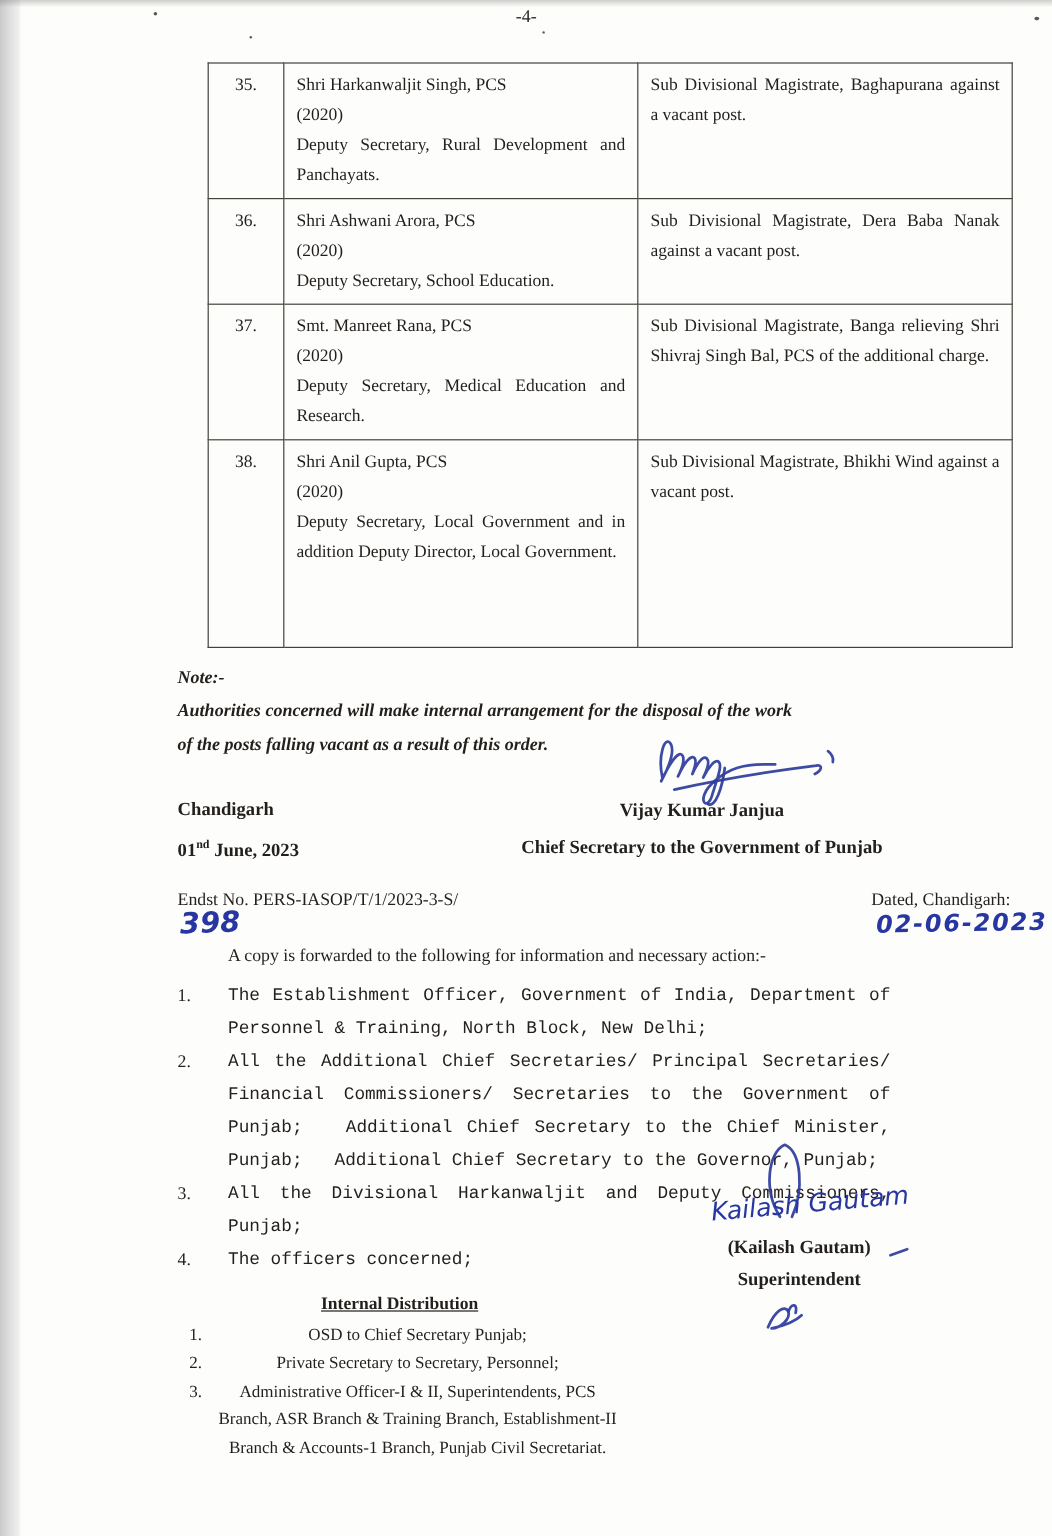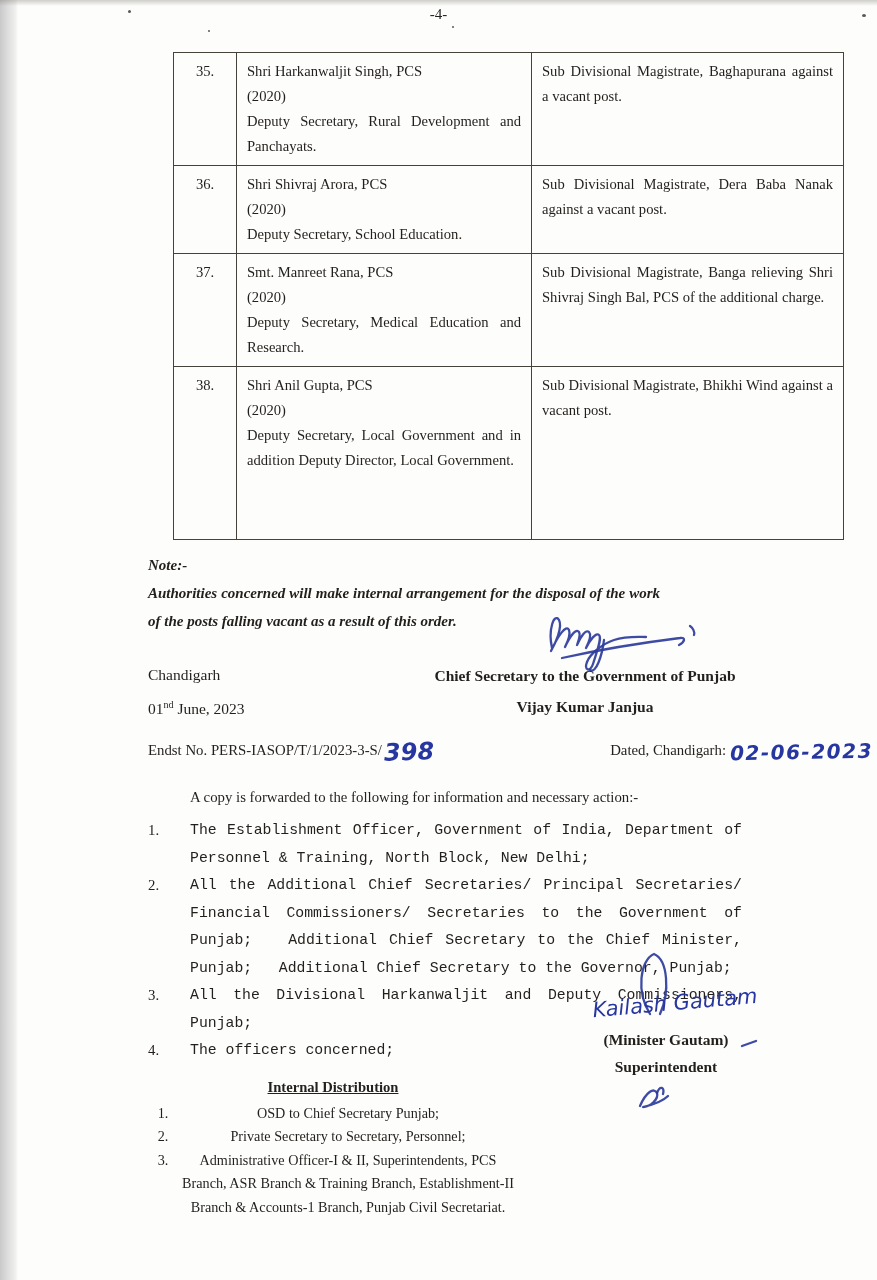--- a/index.html
+++ b/index.html
@@ -28,28 +28,28 @@
   
   .note{position:absolute;top:551px;left:148px;width:600px;display:flex;
     font-weight:bold;font-style:italic;font-size:15px;line-height:28px;flex-direction:column;}
   .note .lbl{width:88px;flex:none;}
   .note .txt{width:512px;text-align:justify;}
   
   .sig{position:absolute;}
   .sig path{fill:none;stroke:#2e3c9c;stroke-width:2.3;stroke-linecap:round;stroke-linejoin:round;opacity:.92;}
   .hand{color:#2736a0;font-family:"DejaVu Sans", sans-serif;font-style:italic;}
   
-  .signoff-left{position:absolute;top:660px;left:148px;font-weight:normal;font-size:15.5px;line-height:30px;}
+  .signoff-left{position:absolute;top:660px;left:148px;font-weight:bold;font-size:15.5px;line-height:30px;}
   .signoff-right{position:absolute;top:660px;left:420px;width:330px;text-align:center;
     font-weight:bold;font-size:15.5px;line-height:31px;}
   sup{font-size:10px;}
   
   .endst{position:absolute;top:742px;left:148px;right:4px;display:flex;justify-content:space-between;
     font-size:14.8px;align-items:flex-start;}
-  .endst .left,.endst .right{display:flex;align-items:flex-start;}
+  .endst .left,.endst .right{display:flex;align-items:flex-start;flex-direction:column;}
   .hand-no{font-size:24px;line-height:20px;transform:rotate(-2deg);margin-left:2px;font-weight:bold;}
   .hand-date{font-size:20px;line-height:20px;letter-spacing:1.5px;margin-left:4px;font-weight:bold;transform:rotate(-1deg);white-space:nowrap;}
   .copyline{position:absolute;top:789px;left:190px;font-size:14.8px;}
   
   .recips{position:absolute;top:817px;left:148px;width:596px;font-size:14.8px;line-height:27.5px;}
   .recips .row{display:flex;}
   .recips .no{width:42px;flex:none;}
   .recips .tx{width:552px;text-align:justify;font-family:Liberation Mono, monospace;}
   
   .hand-name{position:absolute;top:992px;left:570px;width:210px;font-size:21px;line-height:22px;
@@ -86,21 +86,21 @@
         <div>(2020)</div>
         <div class="just">Deputy Secretary, Rural Development and Panchayats.</div>
       </td>
       <td class="posting">
         <div class="just">Sub Divisional Magistrate, Baghapurana against a vacant post.</div>
       </td>
     </tr>
     <tr>
       <td class="sno">36.</td>
       <td class="officer">
-        <div>Shri Shivraj Arora, PCS</div>
+        <div>Shri Ashwani Arora, PCS</div>
         <div>(2020)</div>
         <div class="just">Deputy Secretary, School Education.</div>
       </td>
       <td class="posting">
         <div class="just">Sub Divisional Magistrate, Dera Baba Nanak against a vacant post.</div>
       </td>
     </tr>
     <tr>
       <td class="sno">37.</td>
       <td class="officer">
@@ -137,22 +137,22 @@
     <path d="M66,44 C64,60 58,78 52,74"></path>
     <path d="M152,30 c3,2 5,6 4,9"></path>
   </svg>
 
   <div class="signoff-left">
     <div>Chandigarh</div>
     <div><span>01</span><sup>nd</sup><span> June, 2023</span></div>
   </div>
 
   <div class="signoff-right">
+    <div>Vijay Kumar Janjua</div>
     <div>Chief Secretary to the Government of Punjab</div>
-    <div>Vijay Kumar Janjua</div>
   </div>
 
   <div class="endst">
     <div class="left">
       <span>Endst No.  PERS-IASOP/T/1/2023-3-S/</span>
       <span class="hand hand-no">398</span>
     </div>
     <div class="right">
       <span>Dated, Chandigarh:</span>
       <span class="hand hand-date">02-06-2023</span>
@@ -179,21 +179,21 @@
       <div class="tx">The officers concerned;</div>
     </div>
   </div>
 
   <svg class="sig" style="top:948px;left:620px;" width="80" height="70" viewBox="0 0 80 70">
     <path d="M30,66 C16,44 20,12 34,6 C48,12 50,44 40,66"></path>
   </svg>
   <div class="hand hand-name">Kailash Gautam</div>
 
   <div class="sig2-label">
-    <div>(Minister Gautam)</div>
+    <div>(Kailash Gautam)</div>
     <div>Superintendent</div>
   </div>
   <svg class="sig" style="top:1038px;left:740px;" width="20" height="12" viewBox="0 0 20 12">
     <path d="M2,8 L16,3"></path>
   </svg>
   <svg class="sig" style="top:1082px;left:632px;" width="42" height="30" viewBox="0 0 42 30">
     <path d="M8,24 C14,10 22,5 25,11 C27,17 18,25 11,25 C20,23 31,19 36,14"></path>
     <path d="M25,11 C28,3 33,5 31,12"></path>
   </svg>
 

